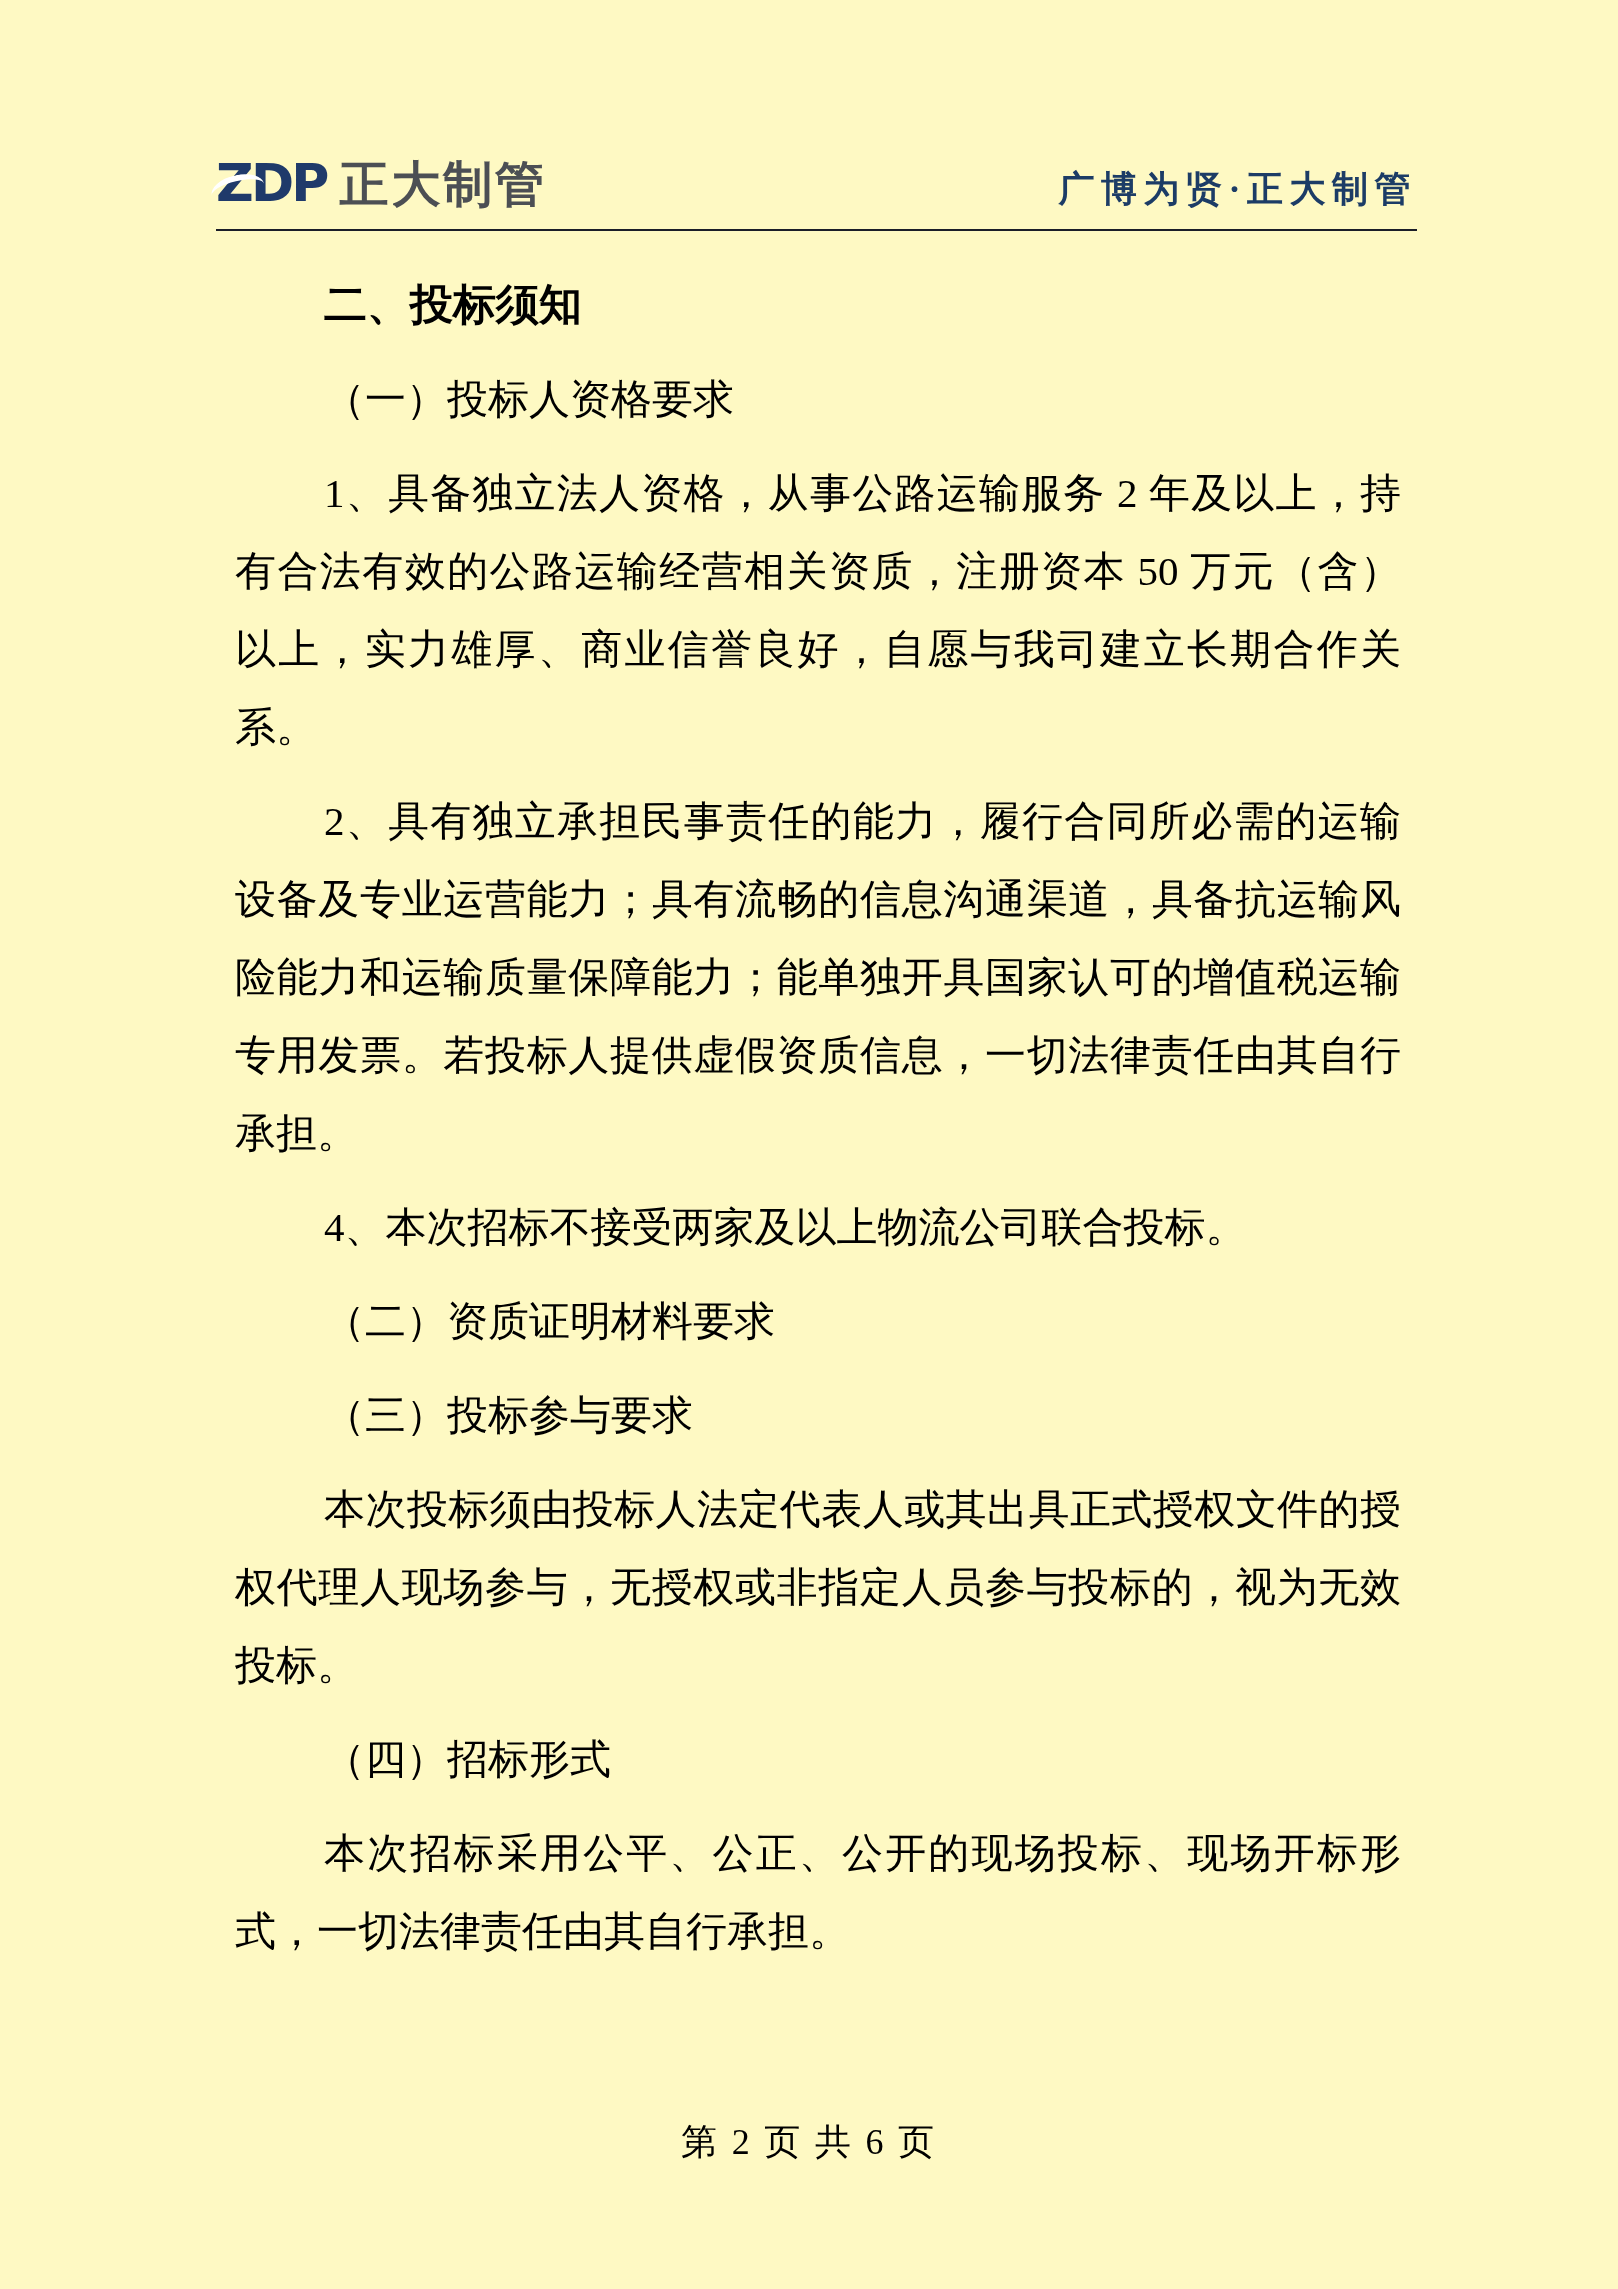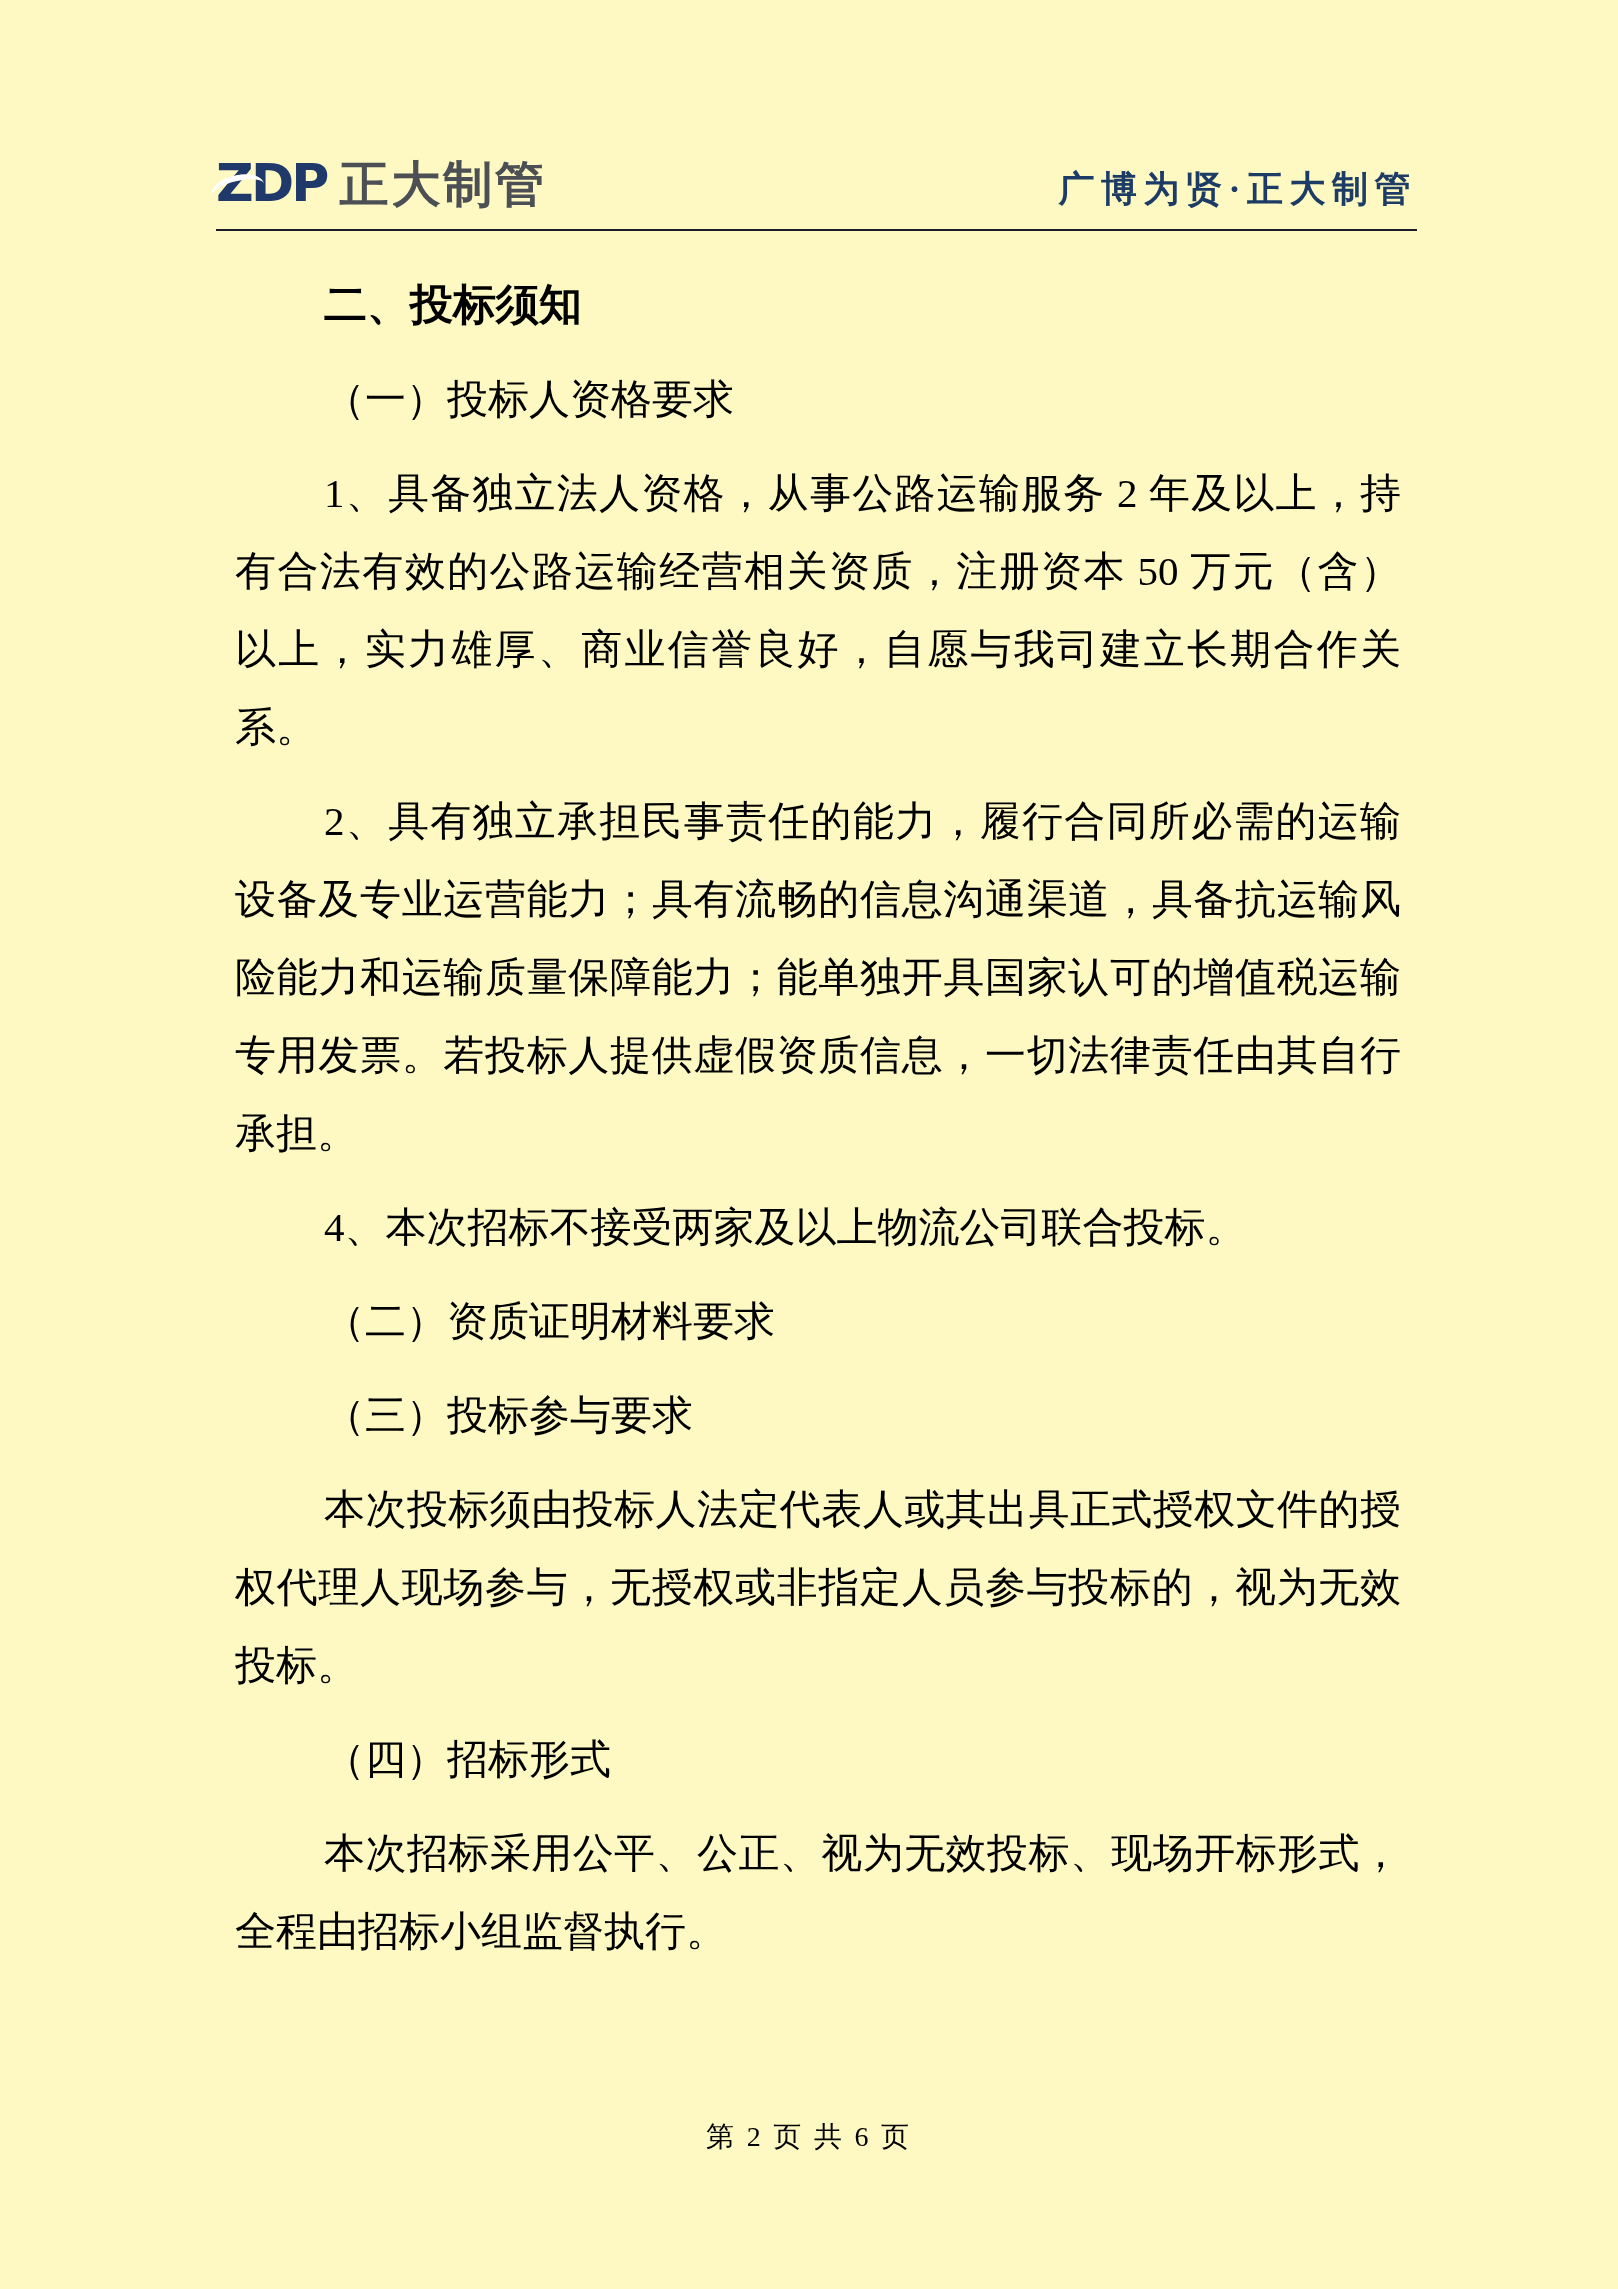--- a/index.html
+++ b/index.html
@@ -95,21 +95,21 @@
   }
   .content p.subheading { text-align: left; }
 
   
   .footer {
     position: absolute;
     left: 0;
     top: 2118px;
     width: 100%;
     text-align: center;
-    font-size: 28px;
+    font-size: 36px;
     letter-spacing: 2.8px;
     color: #000000;
   }
 </style>
 </head>
 <body>
 
 <div class="page">
 
   <div class="header">
@@ -123,19 +123,19 @@
   <div class="content">
     <p class="heading">二、投标须知</p>
     <p class="subheading">（一）投标人资格要求</p>
     <p class="body">1、具备独立法人资格，从事公路运输服务 2 年及以上，持有合法有效的公路运输经营相关资质，注册资本 50 万元（含）以上，实力雄厚、商业信誉良好，自愿与我司建立长期合作关系。</p>
     <p class="body">2、具有独立承担民事责任的能力，履行合同所必需的运输设备及专业运营能力；具有流畅的信息沟通渠道，具备抗运输风险能力和运输质量保障能力；能单独开具国家认可的增值税运输专用发票。若投标人提供虚假资质信息，一切法律责任由其自行承担。</p>
     <p class="body">4、本次招标不接受两家及以上物流公司联合投标。</p>
     <p class="subheading">（二）资质证明材料要求</p>
     <p class="subheading">（三）投标参与要求</p>
     <p class="body">本次投标须由投标人法定代表人或其出具正式授权文件的授权代理人现场参与，无授权或非指定人员参与投标的，视为无效投标。</p>
     <p class="subheading">（四）招标形式</p>
-    <p class="body">本次招标采用公平、公正、视为无效投标、现场开标形式，全程由招标小组监督执行。</p>
+    <p class="body">本次招标采用公平、公正、公开的现场投标、现场开标形式，一切法律责任由其自行承担。</p>
   </div>
 
   <div class="footer">第 2 页 共 6 页</div>
 
 </div>
 
 
 </body></html>

